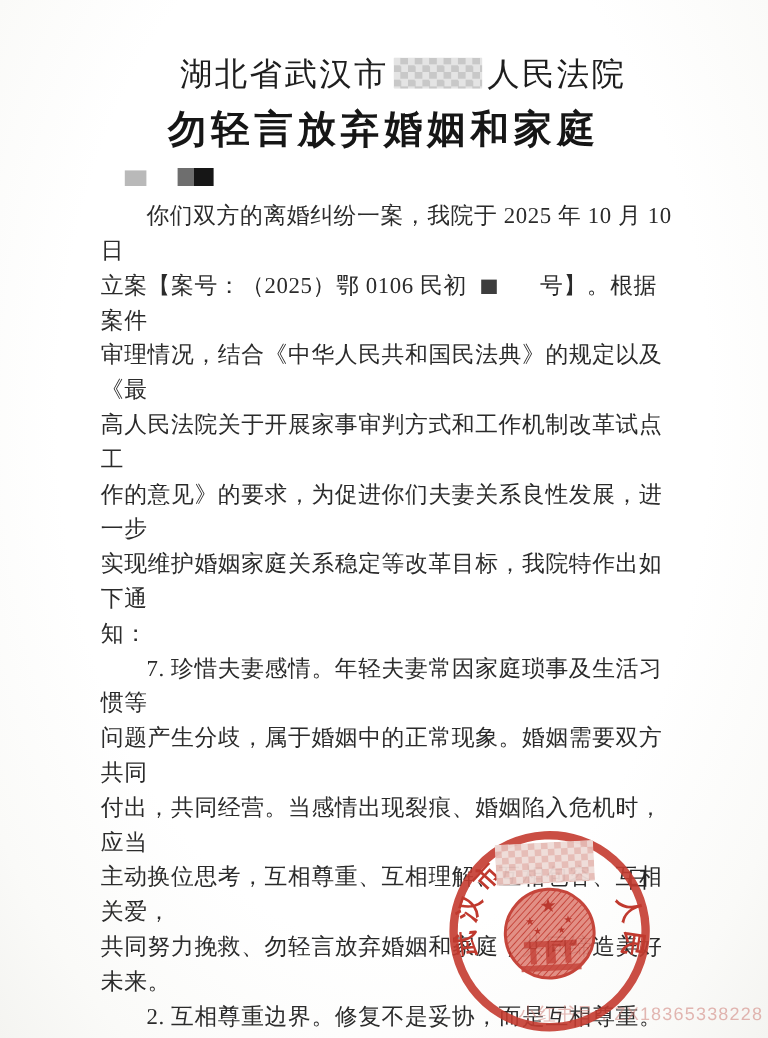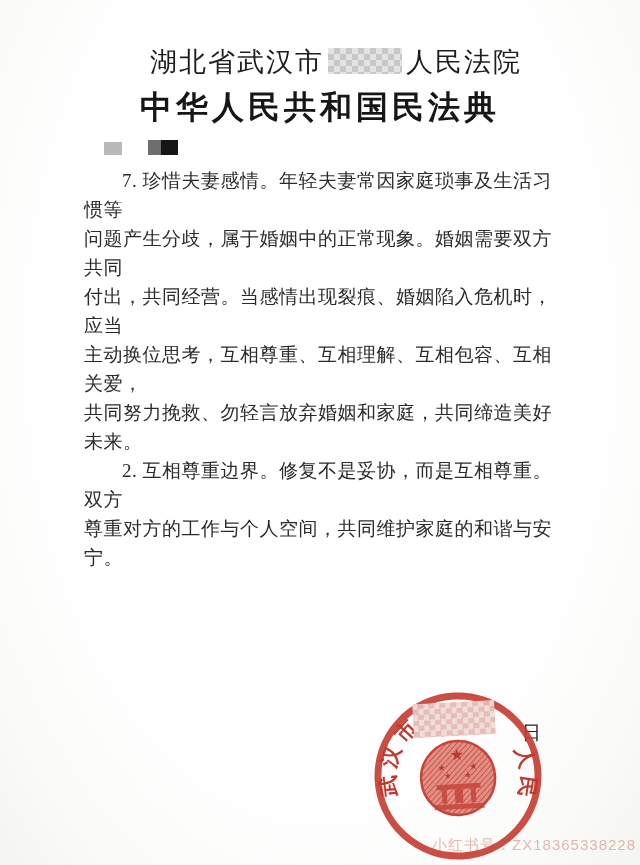--- a/index.html
+++ b/index.html
@@ -74,26 +74,33 @@
     white-space:nowrap;
   }
 </style>
 </head>
 <body>
 
 <div class="page">
 
   <div class="court-line"><span>湖北省武汉市</span><span class="pixelate censor-title"></span><span>人民法院</span></div>
 
-  <div class="doc-title">中华人民共和国民法典</div>
+  <div class="doc-title">勿轻言放弃婚姻和家庭</div>
 
   <span class="mark-a"></span>
   <span class="mark-b"></span>
 
   <div class="body-text">
+    <p><span>你们双方的离婚纠纷一案，我院于 2025 年 10 月 10 日
+立案【案号：（2025）鄂 0106 民初</span><span class="censor-case"></span><span>号】。根据案件
+审理情况，结合《中华人民共和国民法典》的规定以及《最
+高人民法院关于开展家事审判方式和工作机制改革试点工
+作的意见》的要求，为促进你们夫妻关系良性发展，进一步
+实现维护婚姻家庭关系稳定等改革目标，我院特作出如下通
+知：</span></p>
     <p>7. 珍惜夫妻感情。年轻夫妻常因家庭琐事及生活习惯等
 问题产生分歧，属于婚姻中的正常现象。婚姻需要双方共同
 付出，共同经营。当感情出现裂痕、婚姻陷入危机时，应当
 主动换位思考，互相尊重、互相理解、互相包容、互相关爱，
 共同努力挽救、勿轻言放弃婚姻和家庭，共同缔造美好未来。</p>
     <p>2. 互相尊重边界。修复不是妥协，而是互相尊重。双方
 尊重对方的工作与个人空间，共同维护家庭的和谐与安宁。</p>
 
   </div>
 

